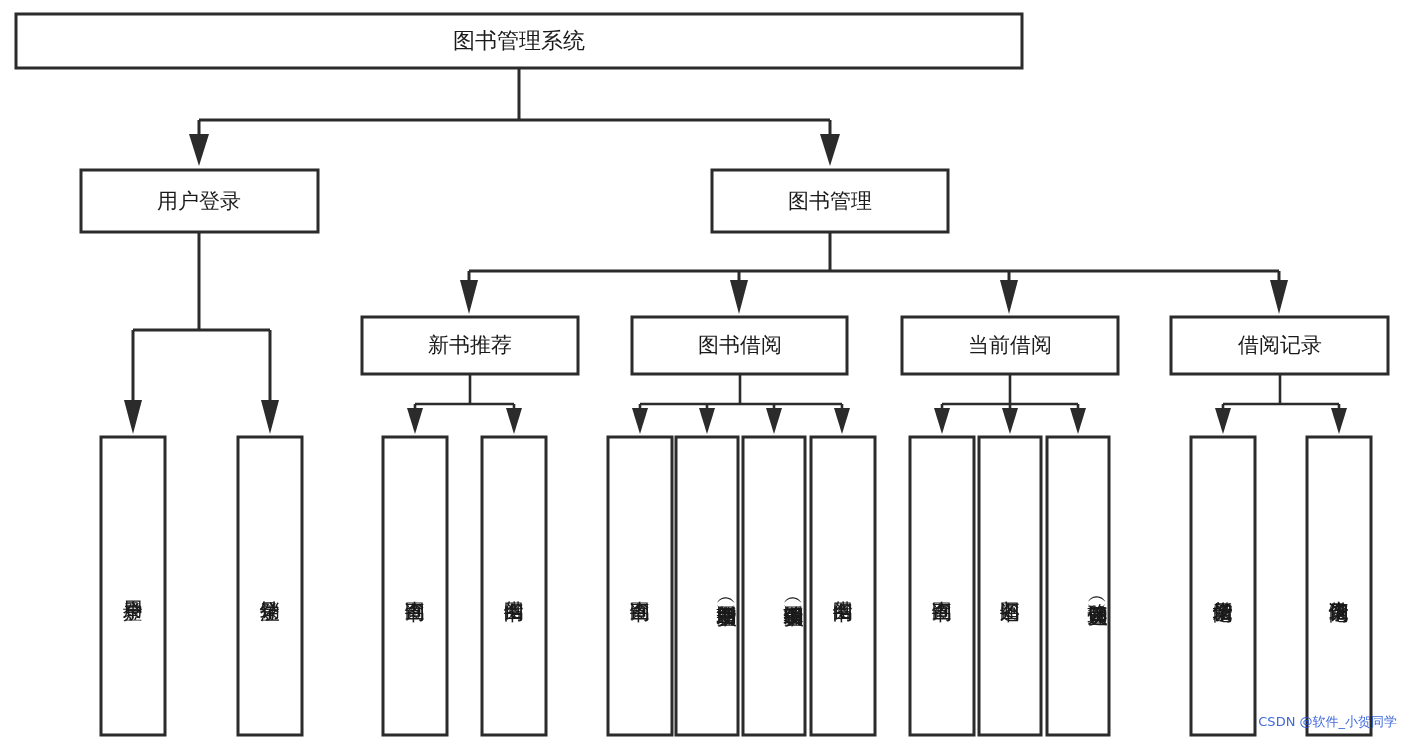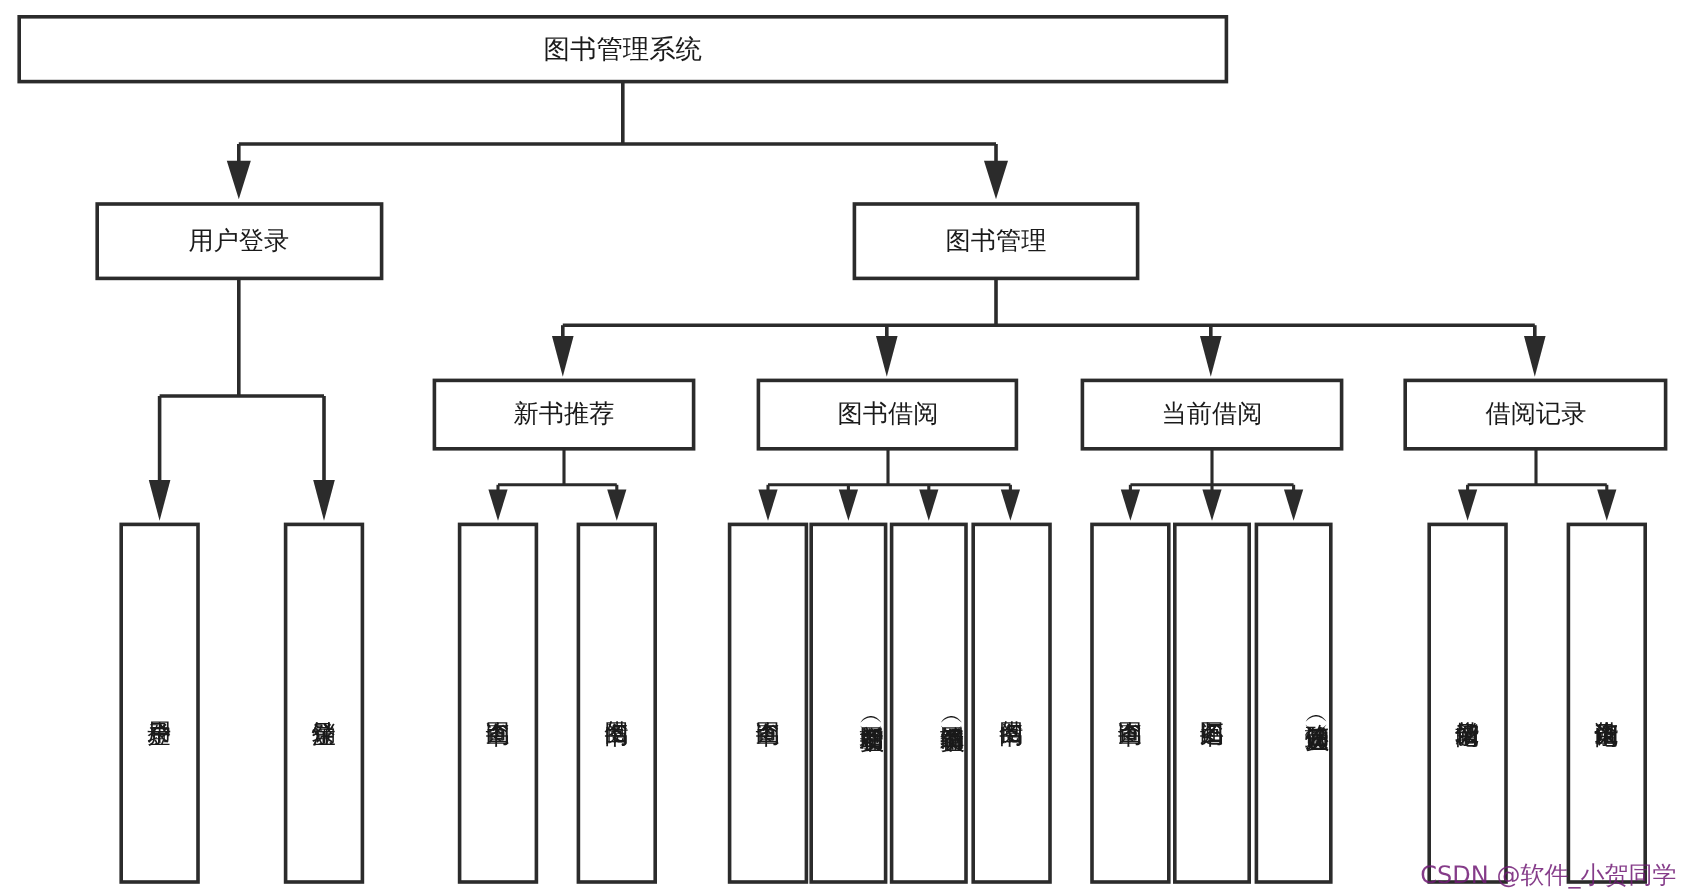--- a/index.html
+++ b/index.html
@@ -71,24 +71,24 @@
     writing-mode: vertical-rl;
     text-orientation: upright;
     white-space: nowrap;
     text-align: center;
     letter-spacing: 0.5px;
     pointer-events: none;
   }
   .watermark {
     position: absolute;
     right: 8px;
-    bottom: 4px;
-    font-family: "DejaVu Sans", "Liberation Sans", sans-serif;
-    font-size: 20px;
-    color: #701a75;
+    bottom: 16px;
+    font-family: "DejaVu Sans", "Liberation Sans", sans-serif;
+    font-size: 13px;
+    color: #1d4ed8;
     opacity: 0.85;
     white-space: nowrap;
   }
 </style>
 </head>
 <body>
 
 <div id="diagram-root">
 
   <svg id="flow" viewBox="0 0 1405 747" xmlns="http://www.w3.org/2000/svg">

